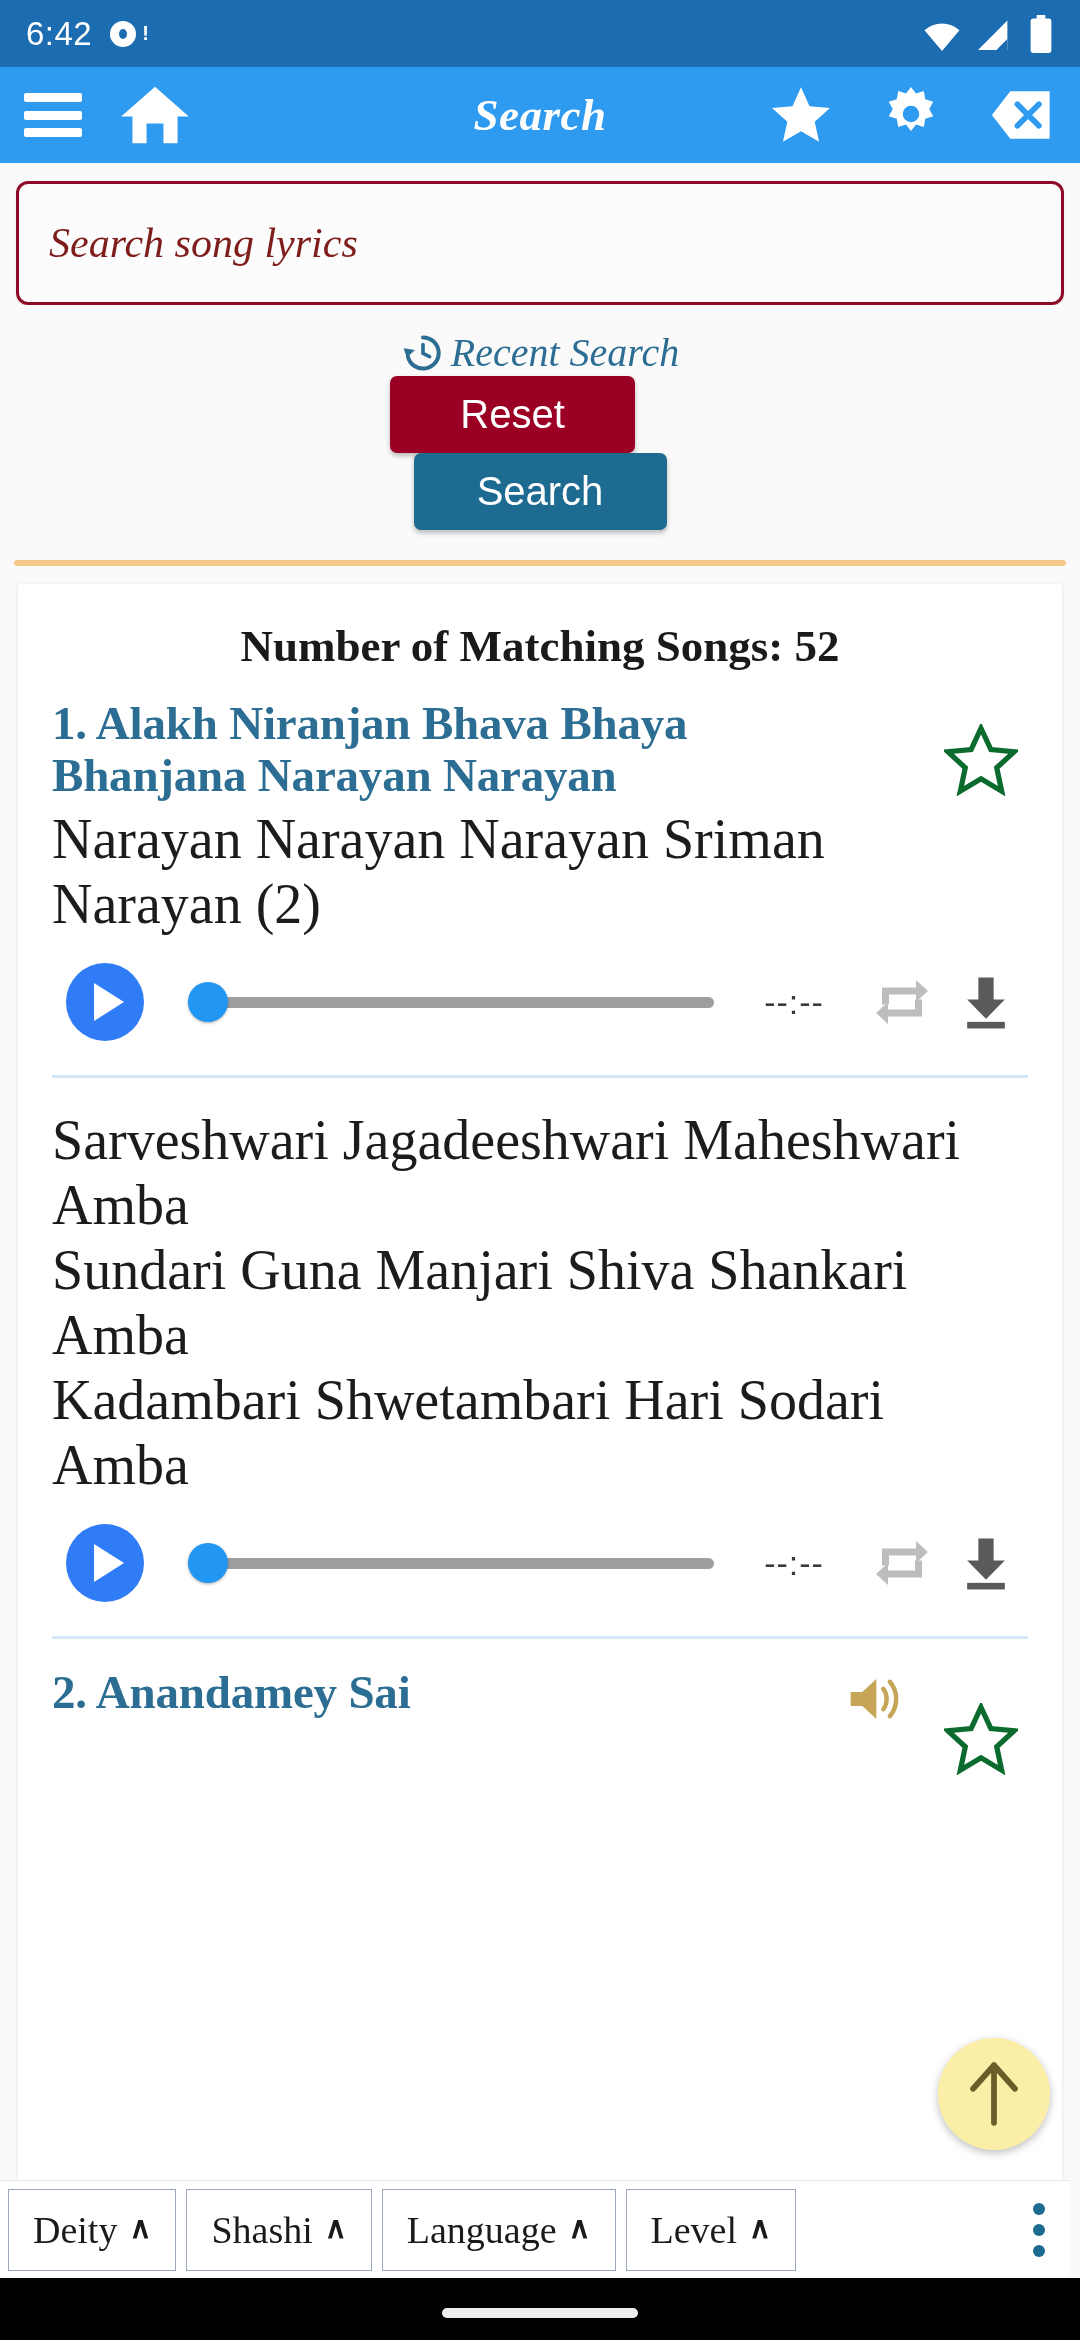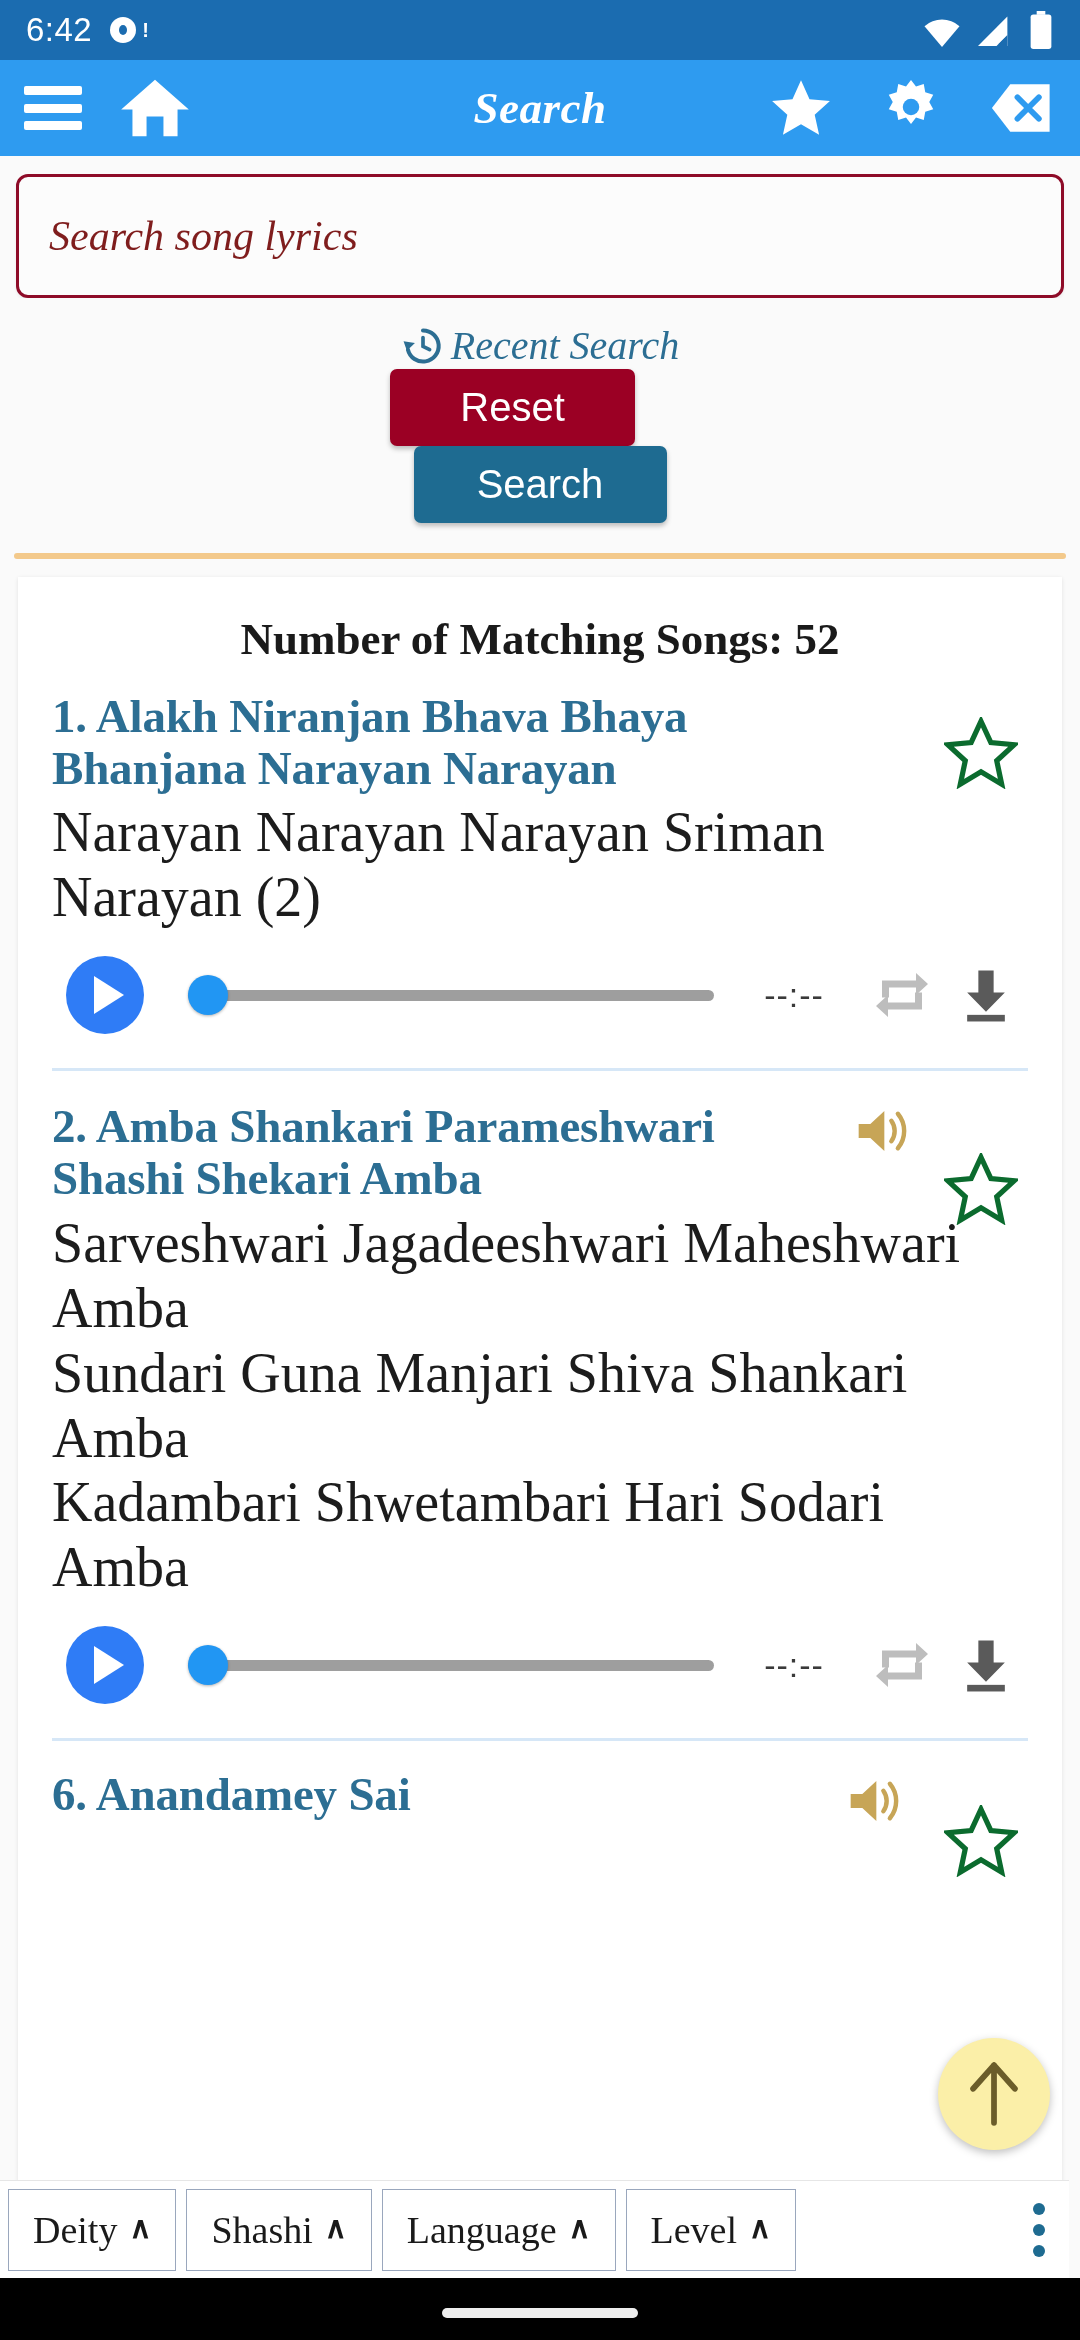--- a/index.html
+++ b/index.html
@@ -6,21 +6,21 @@
   html, body {
     width: 1080px; height: 2340px;
     background: #ffffff;
     font-family: "Liberation Serif", serif;
     overflow: hidden;
   }
   .phone { position: relative; width: 1080px; height: 2340px; background:#fafafa; }
 
   
   .statusbar {
-    height: 60px; background: #1B6CB0; color:#fff;
+    height: 67px; background: #1B6CB0; color:#fff;
     display:flex; align-items:center; padding: 0 26px;
     font-family:"Liberation Sans", sans-serif;
   }
   .st-time { font-size: 33px; letter-spacing:0.5px; }
   .st-left-icons { display:flex; align-items:center; gap:10px; margin-left:18px; }
   .st-spacer { flex:1; }
   .st-right-icons { display:flex; align-items:flex-end; gap:14px; }
   .notif-dot {
     width:26px; height:26px; border-radius:50%; background:#fff; position:relative;
   }
@@ -260,35 +260,20 @@
           <svg width="56" height="56" viewBox="0 0 22 22">
             <path d="M8 1.4 L14 1.4 L14 10 L18.4 10 L11 17.6 L3.6 10 L8 10 Z" fill="#5A5A5A"></path>
             <rect x="3.6" y="18.8" width="14.8" height="2.6" fill="#5A5A5A"></rect>
           </svg>
         </div>
       </div>
       <div class="song-sep" style="margin-left:0;margin-right:0;"></div>
     </div>
 
     <div class="song" style="margin-top:30px;">
-      <div class="song-head">
-        <div class="song-title">2. Amba Shankari Parameshwari Shashi Shekari Amba</div>
-        <div class="badge-speaker">
-          <svg width="56" height="52" viewBox="0 0 24 22">
-            <path d="M2 8 L7 8 L13 2.4 L13 19.6 L7 14 L2 14 Z" fill="#C7A557"></path>
-            <path d="M16 6.6 A7.5 7.5 0 0 1 16 15.4" fill="none" stroke="#C7A557" stroke-width="1.9" stroke-linecap="round"></path>
-            <path d="M18.8 3.6 A11.5 11.5 0 0 1 18.8 18.4" fill="none" stroke="#C7A557" stroke-width="1.9" stroke-linecap="round"></path>
-          </svg>
-        </div>
-        <div class="badge-star" style="top:52px;">
-          <svg width="74" height="72" viewBox="0 0 24 23">
-            <path d="M12 1.2 L15.2 8.1 L22.8 8.8 L17.1 14 L18.7 21.6 L12 17.6 L5.3 21.6 L6.9 14 L1.2 8.8 L8.8 8.1 Z" fill="none" stroke="#0B6B2E" stroke-width="1.7"></path>
-          </svg>
-        </div>
-      </div>
       <div class="song-lyrics">
         <div>Sarveshwari Jagadeeshwari Maheshwari Amba
 Sundari Guna Manjari Shiva Shankari Amba
 Kadambari Shwetambari Hari Sodari Amba</div>
       </div>
       <div class="player">
         <div class="play-btn">
             <div class="play-tri"></div>
           </div>
         <div class="slider">
@@ -307,21 +292,21 @@
             <path d="M8 1.4 L14 1.4 L14 10 L18.4 10 L11 17.6 L3.6 10 L8 10 Z" fill="#5A5A5A"></path>
             <rect x="3.6" y="18.8" width="14.8" height="2.6" fill="#5A5A5A"></rect>
           </svg>
         </div>
       </div>
       <div class="song-sep" style="margin-left:0;margin-right:0;"></div>
     </div>
 
     <div class="song" style="margin-top:28px;">
       <div class="song-head">
-        <div class="song-title">6. Anandamey Sai</div>
+        <div class="song-title">2. Anandamey Sai</div>
         <div class="badge-speaker" style="right:126px; top:6px;">
           <svg width="56" height="52" viewBox="0 0 24 22">
             <path d="M2 8 L7 8 L13 2.4 L13 19.6 L7 14 L2 14 Z" fill="#C7A557"></path>
             <path d="M16 6.6 A7.5 7.5 0 0 1 16 15.4" fill="none" stroke="#C7A557" stroke-width="1.9" stroke-linecap="round"></path>
             <path d="M18.8 3.6 A11.5 11.5 0 0 1 18.8 18.4" fill="none" stroke="#C7A557" stroke-width="1.9" stroke-linecap="round"></path>
           </svg>
         </div>
         <div class="badge-star" style="top:36px;">
           <svg width="74" height="72" viewBox="0 0 24 23">
             <path d="M12 1.2 L15.2 8.1 L22.8 8.8 L17.1 14 L18.7 21.6 L12 17.6 L5.3 21.6 L6.9 14 L1.2 8.8 L8.8 8.1 Z" fill="none" stroke="#0B6B2E" stroke-width="1.7"></path>

